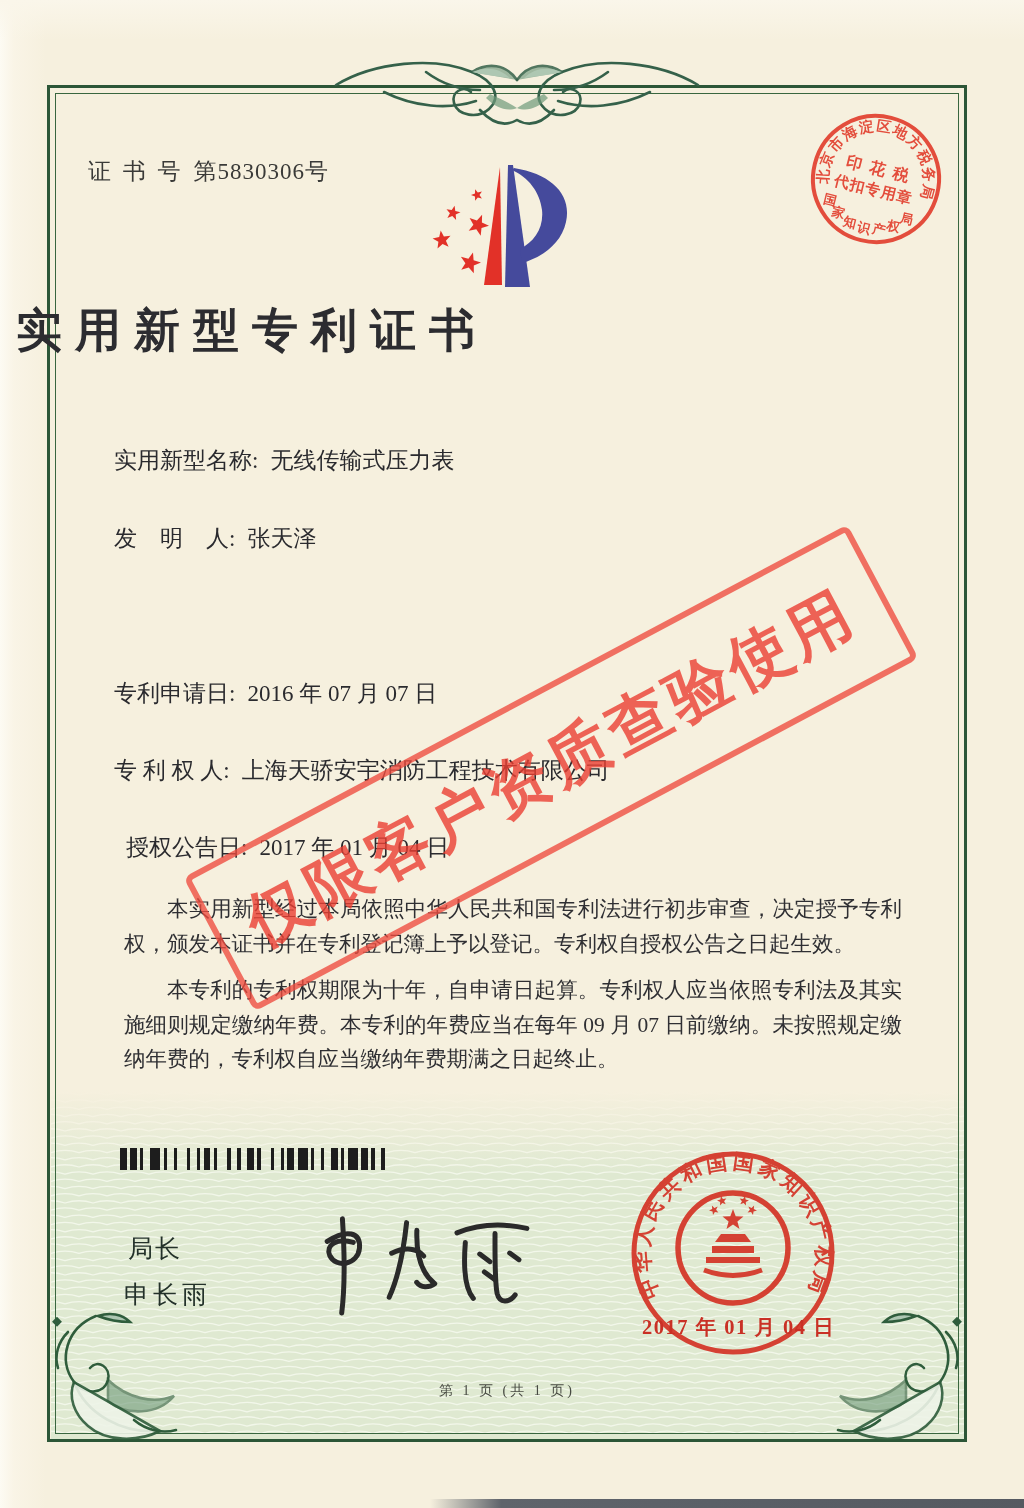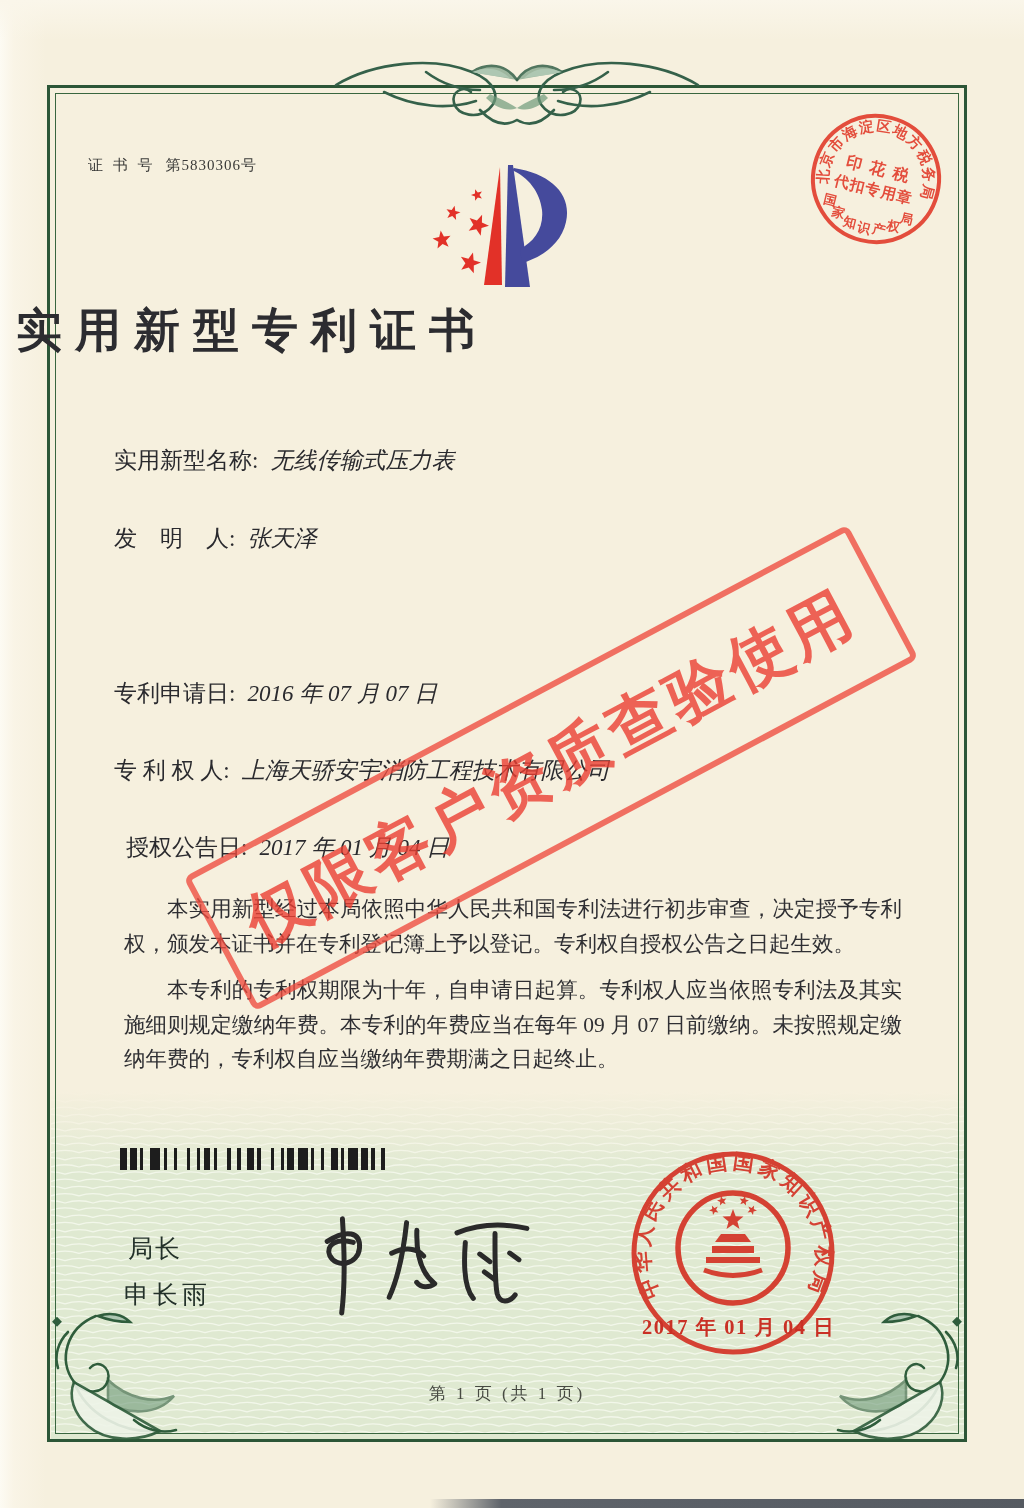--- a/index.html
+++ b/index.html
@@ -16,36 +16,36 @@
     background:linear-gradient(90deg,rgba(99,104,110,0) 0,#5f646b 12%,#555a61 100%);}
   
   .frame-outer{left:47px;top:85px;width:920px;height:1357px;z-index:3;
     border:3px solid #2c5637;box-sizing:border-box;pointer-events:none;}
   .frame-inner{left:55px;top:93px;width:904px;height:1341px;z-index:3;
     border:1px solid #39663f;box-sizing:border-box;pointer-events:none;}
   
   .wave-panel{left:51px;top:1090px;width:913px;height:349px;z-index:1;overflow:hidden;}
   .wave-fade{position:absolute;left:0;top:0;right:0;height:84px;
     background:linear-gradient(180deg,#f6f0de 0,rgba(246,240,222,0) 100%);}
-  .cert-no{left:88px;top:156px;z-index:5;font-size:15px;color:#3a3a38;letter-spacing:3px;}
+  .cert-no{left:88px;top:156px;z-index:5;font-size:23px;color:#3a3a38;letter-spacing:3px;}
   .cert-no .num{margin-left:10px;letter-spacing:1px;}
   .title{left:0;top:300px;width:1014px;text-align:left;z-index:5;
     font-size:46px;font-weight:700;color:#2c2c30;letter-spacing:13px;padding-left:16px;}
   .field-row{left:114px;z-index:5;font-size:23px;color:#2a2a2e;white-space:nowrap;}
-  .field-row .val{margin-left:12px;font-style:italic;}
+  .field-row .val{margin-left:12px;}
   .bodytext{left:112px;top:880px;width:802px;z-index:5;
     font-size:21.5px;line-height:34.5px;color:#2f2f33;text-align:justify;}
   .bodytext p{margin:12px;text-indent:2em;}
   .barcode{left:120px;top:1148px;height:22px;z-index:5;font-size:0;white-space:nowrap;}
   .barcode i{display:inline-block;height:22px;vertical-align:top;}
   .signer-title{left:128px;top:1232px;z-index:5;font-size:25px;color:#23312a;letter-spacing:2px;}
   .signer-name{left:124px;top:1278px;z-index:5;font-size:25px;color:#23312a;letter-spacing:4px;}
   .signature{left:300px;top:1200px;z-index:5;transform:rotate(-2deg);}
   .page-footer{left:47px;top:1382px;width:920px;text-align:center;z-index:5;
-    font-size:17px;color:#474a42;letter-spacing:3px;}
+    font-size:14px;color:#474a42;letter-spacing:3px;}
   .tax-stamp{left:776px;top:79px;z-index:6;transform:rotate(14deg);opacity:.92;}
   .office-seal{left:616px;top:1136px;z-index:6;opacity:.93;}
   .watermark{left:175px;top:692px;width:740px;height:140px;z-index:7;
     transform:rotate(-28deg);border:6px solid rgba(238,74,62,.78);border-radius:8px;
     display:flex;align-items:center;justify-content:center;pointer-events:none;}
   .watermark span{font-size:63px;font-weight:700;color:rgba(235,62,50,.8);
     letter-spacing:5px;white-space:nowrap;}
   .ornament{z-index:4;pointer-events:none;}
 </style>
 </head>

